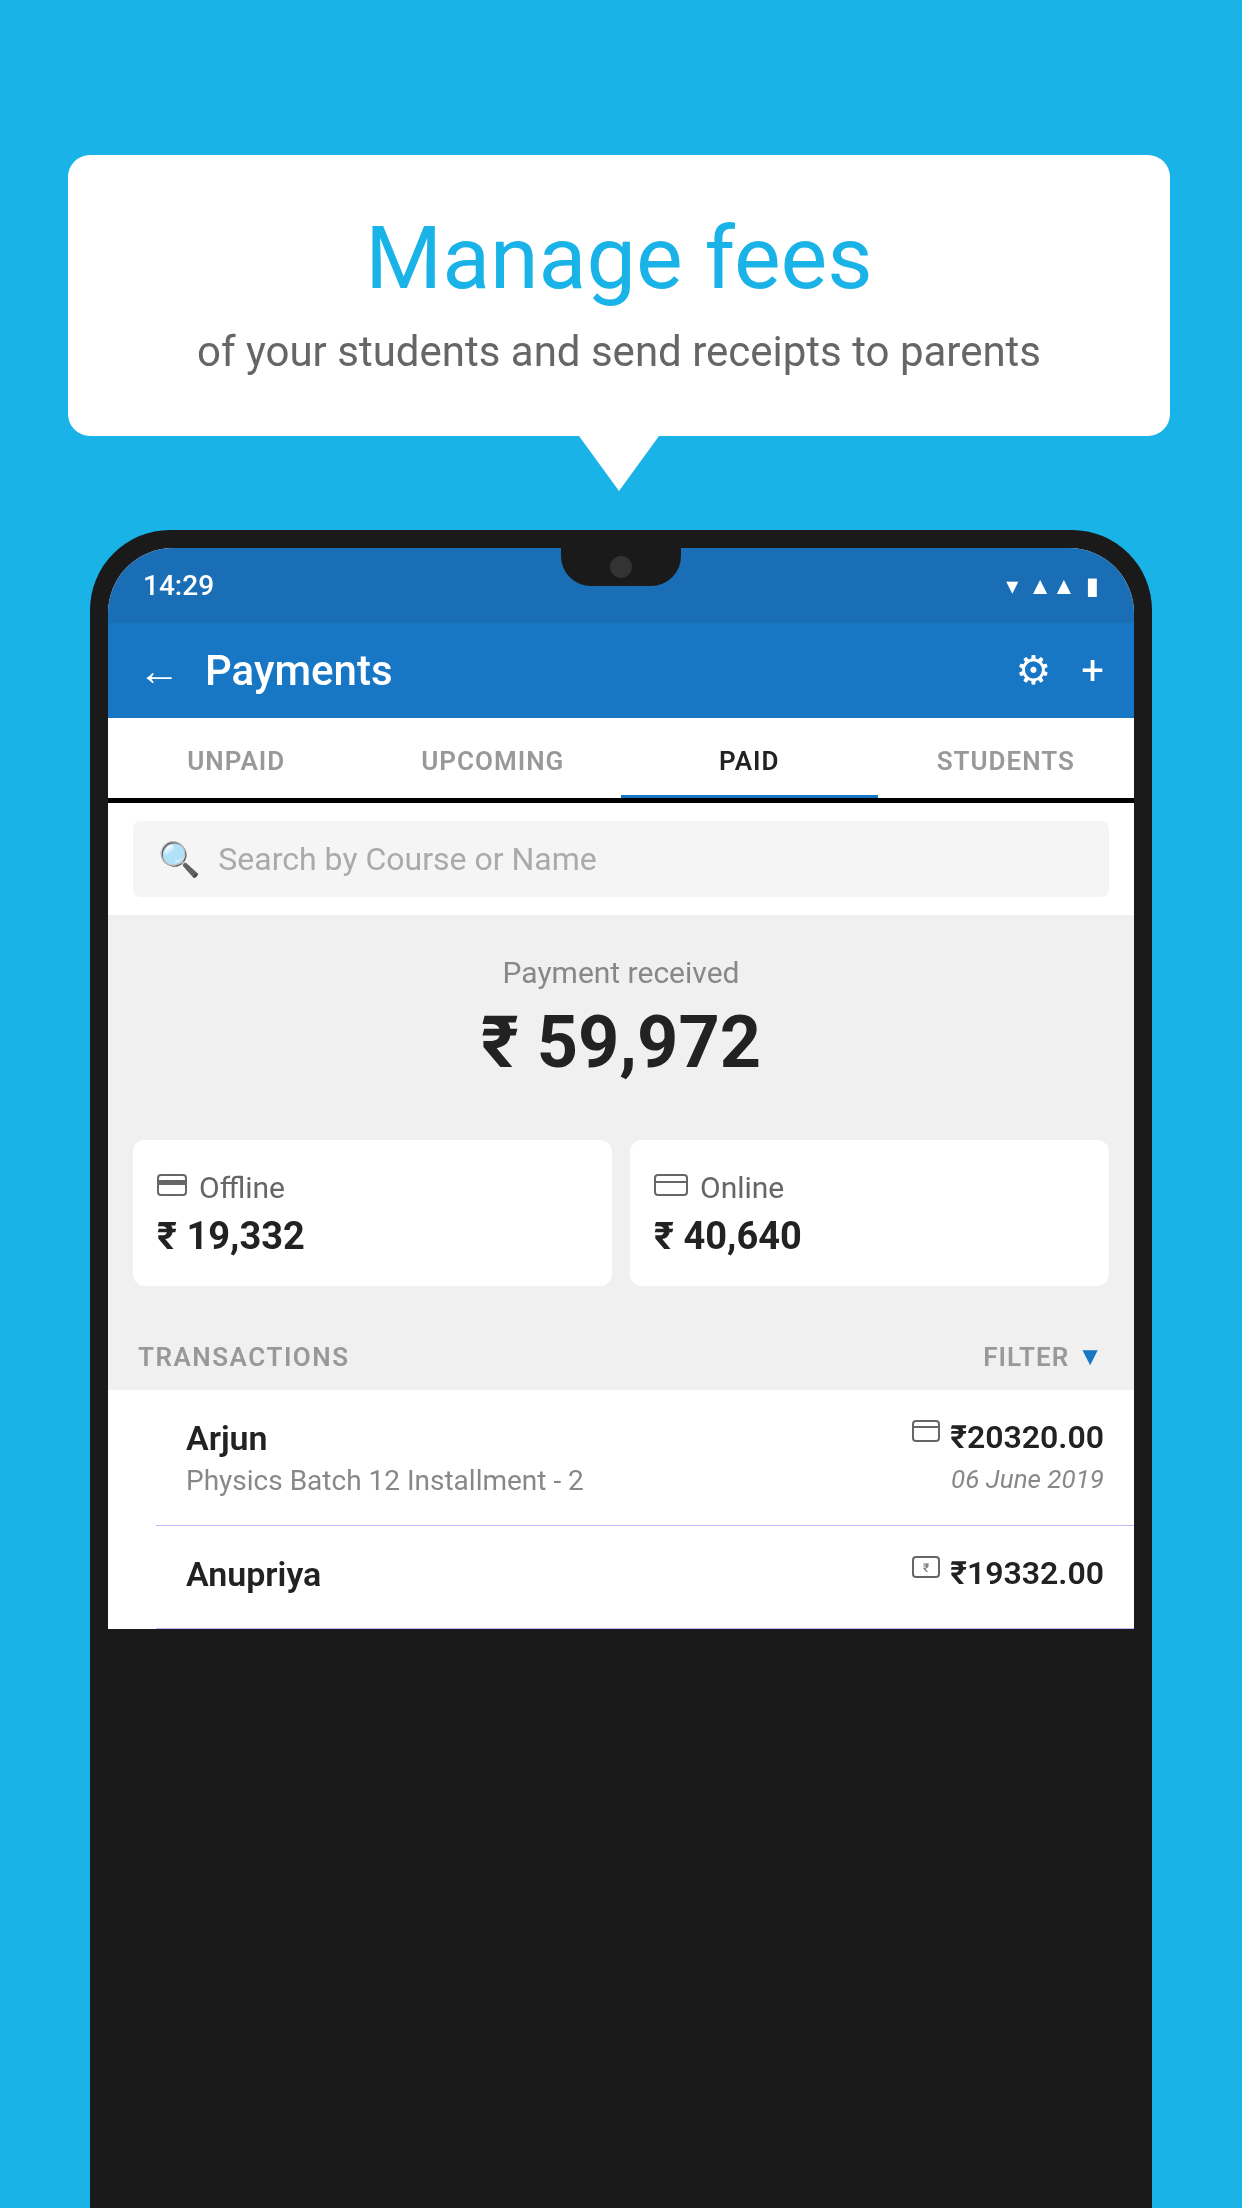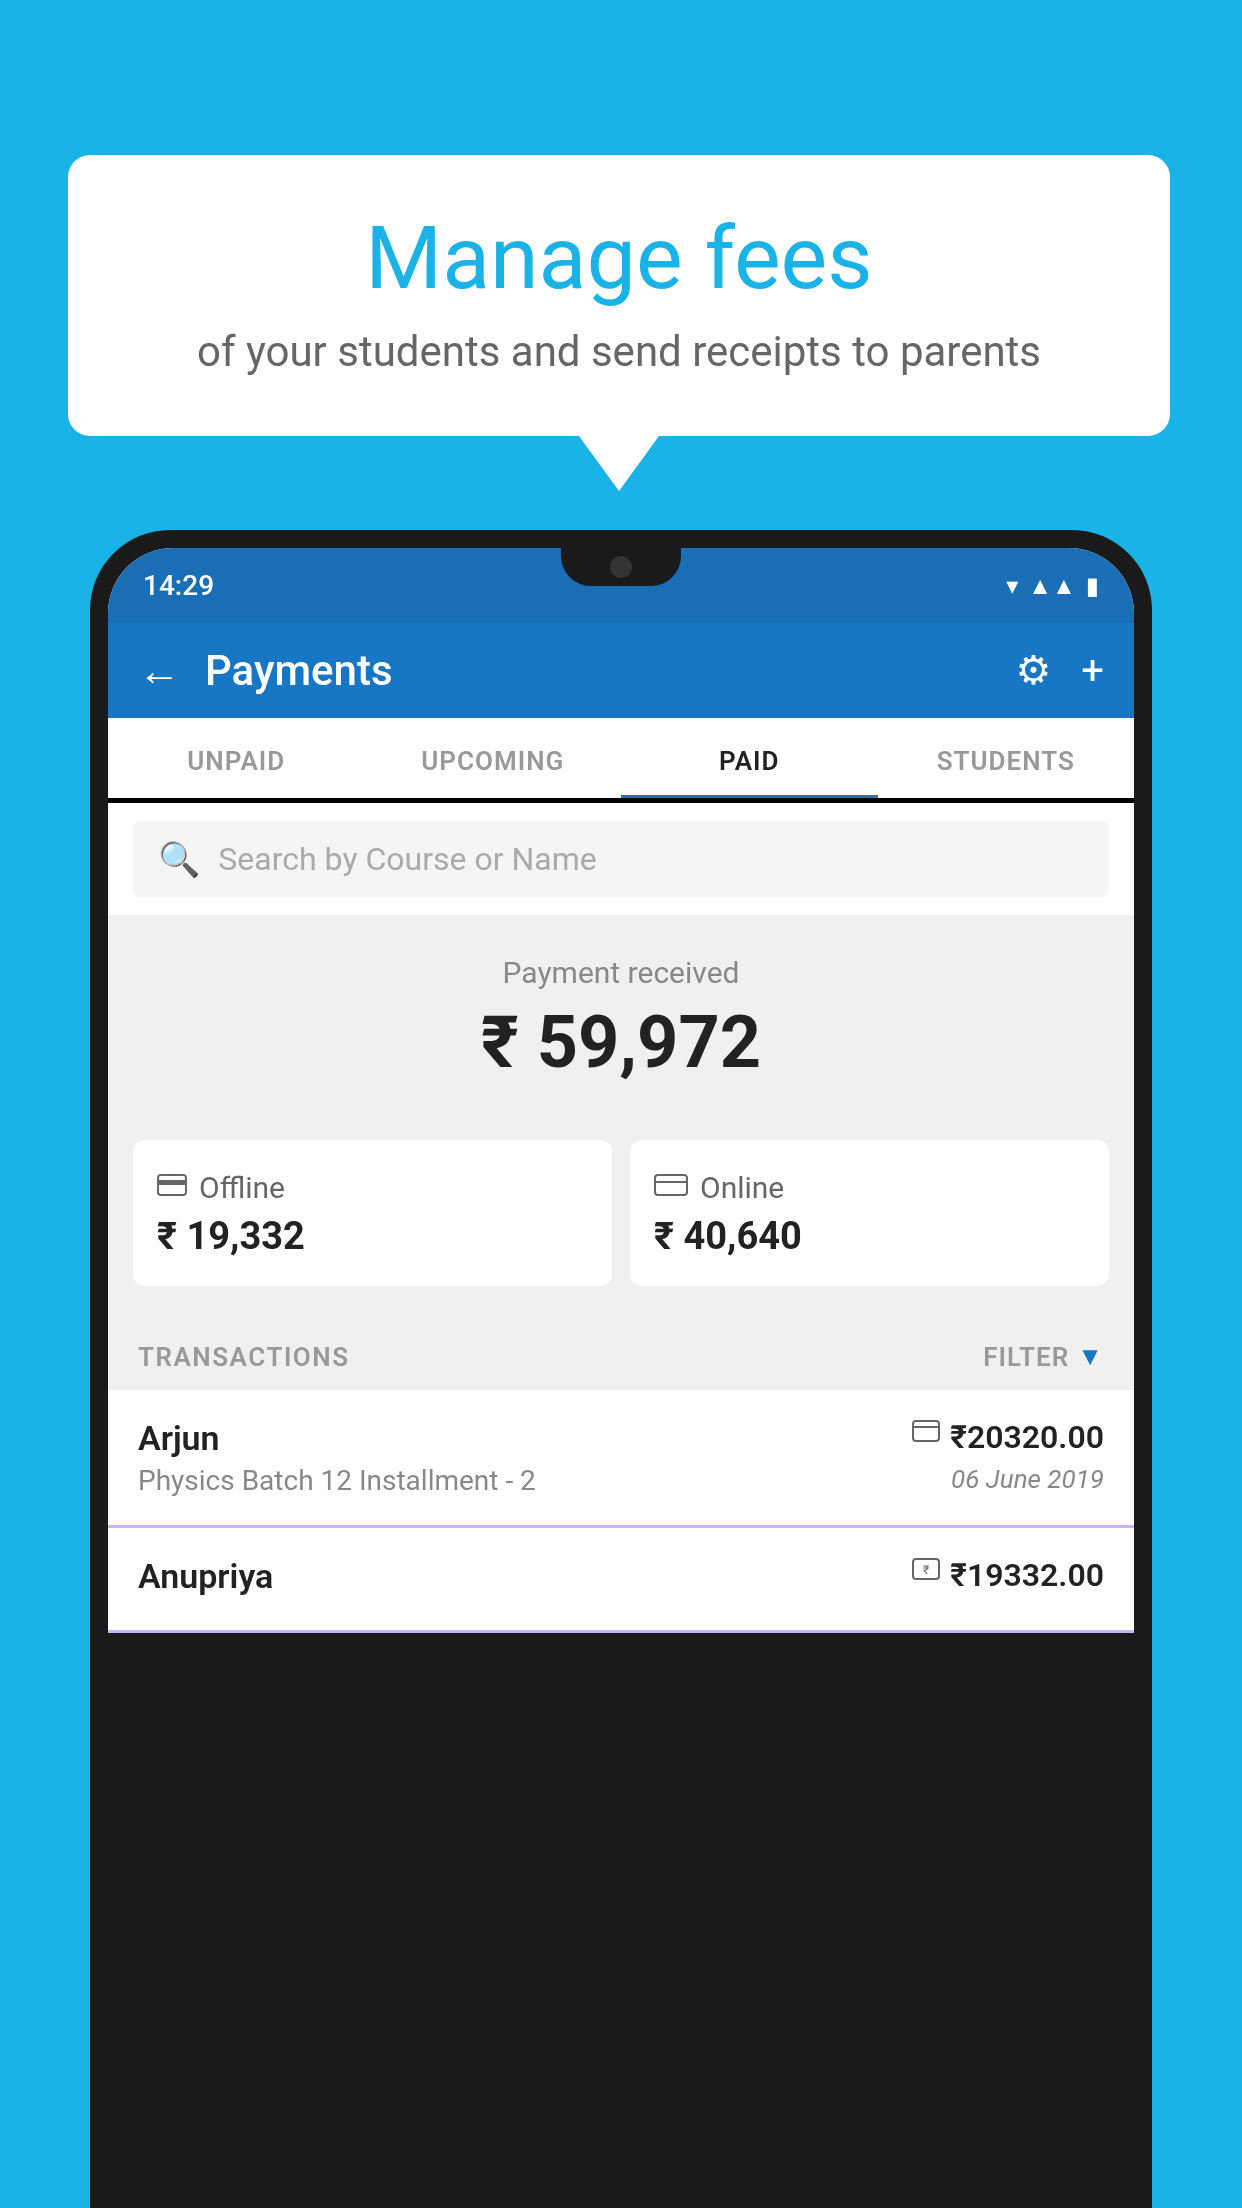--- a/index.html
+++ b/index.html
@@ -289,24 +289,25 @@
 
     .filter-icon {
       color: #1877c5;
       font-size: 26px;
     }
 
     
     .transaction-row {
       background: white;
       padding: 28px 30px;
-      border-bottom: 3px solid #c4b5fd;
+      border-bottom: 1px solid #c4b5fd;
       display: flex;
       justify-content: space-between;
       align-items: flex-start;
+      margin-left: 48px;
     }
 
     .transaction-left {
       flex: 1;
     }
 
     .transaction-name {
       font-size: 34px;
       font-weight: 600;
       color: #222;

